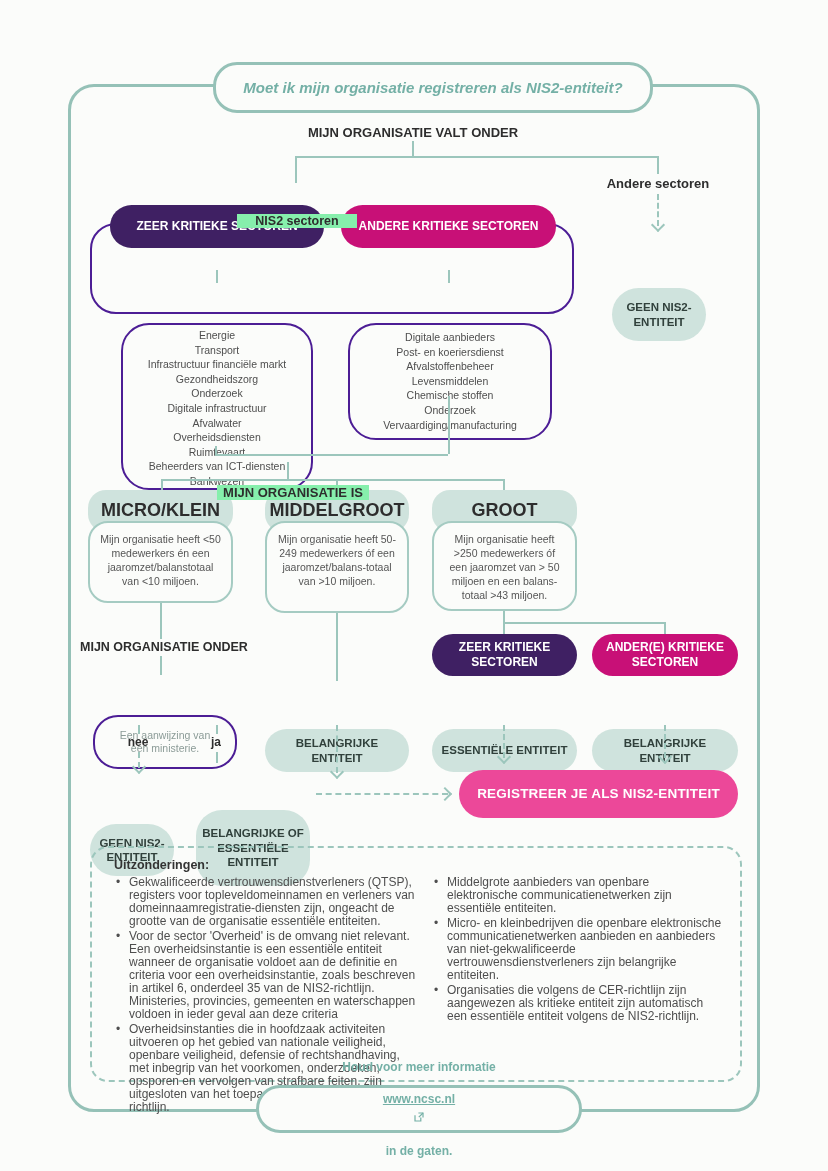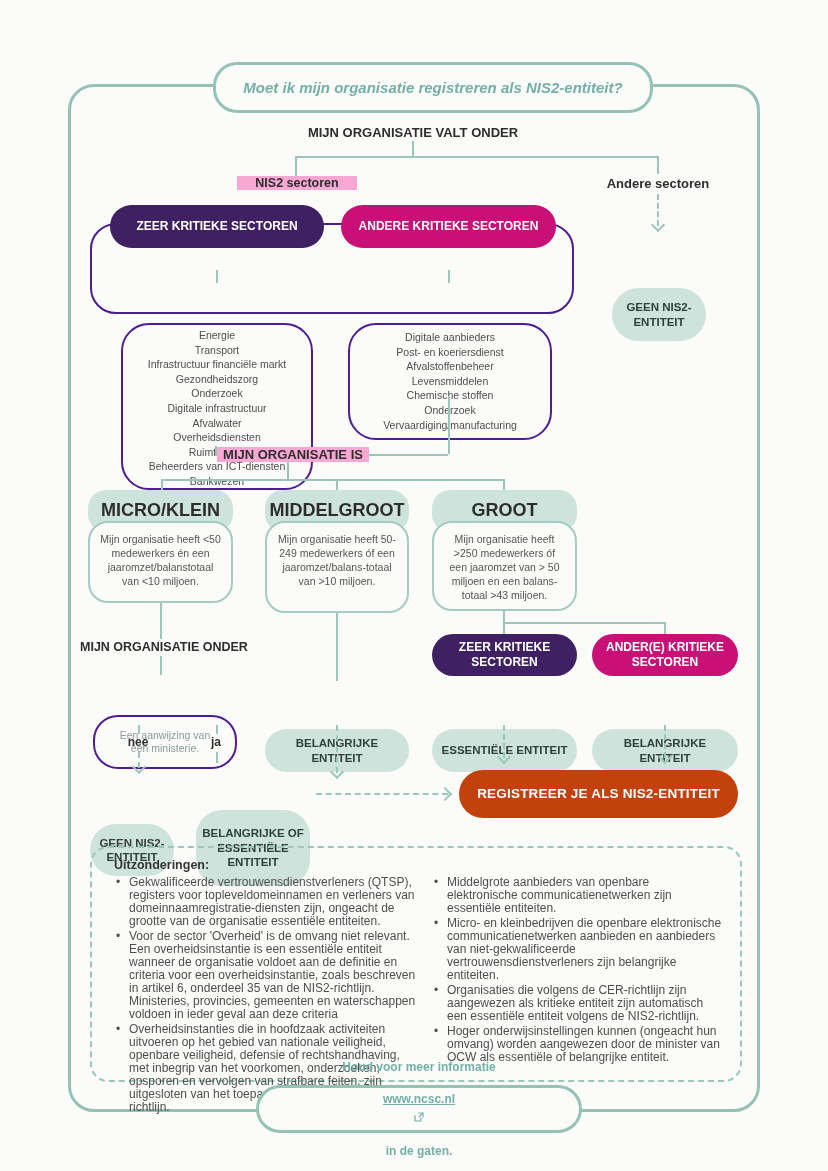--- a/index.html
+++ b/index.html
@@ -17,25 +17,25 @@
   .chev{position:absolute;width:8px;height:8px;border-right:2px solid #9cc6bc;border-bottom:2px solid #9cc6bc;}
   .chev.down{transform:rotate(45deg);}
   .chev.right{transform:rotate(-45deg);}
   
   .frame{position:absolute;border:3px solid #95c1b7;border-radius:26px;background:transparent;}
   .obox{position:absolute;border:2px solid #4c1d95;background:#fbfcfa;border-radius:28px;margin-top:40px;}
   .pill{position:absolute;display:flex;align-items:center;justify-content:center;text-align:center;font-weight:bold;line-height:1.25;}
   .pill.light{background:#cfe3dd;color:#30403b;font-size:11.5px;border-radius:28px;padding:2px 6px;box-sizing:border-box;margin-top:48px;}
   .pill.purple{background:#3f2063;color:#fff;font-size:12px;border-radius:22px;padding:2px 8px;box-sizing:border-box;}
   .pill.magenta{background:#c81077;color:#fff;font-size:12px;border-radius:22px;padding:2px 8px;box-sizing:border-box;}
-  .pill.bigteal{background:#c2410c;color:#fff;font-size:13.5px;letter-spacing:.2px;border-radius:24px;}
+  .pill.bigteal{background:#ec4899;color:#fff;font-size:13.5px;letter-spacing:.2px;border-radius:24px;}
   .sizehdr{position:absolute;background:#cfe3dd;border-radius:18px;display:flex;align-items:flex-start;justify-content:center;font-weight:bold;font-size:18px;color:#2d2d2d;padding-top:10px;box-sizing:border-box;}
   .descbox{position:absolute;border:2px solid #a5cbc2;background:#fbfcfa;border-radius:20px;font-size:10.5px;line-height:14px;color:#555;text-align:center;padding:9px 10px;box-sizing:border-box;}
   .hd{position:absolute;font-weight:bold;font-size:13px;color:#2d2d2d;text-align:center;white-space:nowrap;}
-  .hd.onln{background:#f9a8d4;z-index:2;padding:0 6px;}
+  .hd.onln{background:#86efac;z-index:2;padding:0 6px;margin-top:38px;}
   .lbl{position:absolute;font-weight:bold;font-size:12.5px;color:#2d2d2d;text-align:center;}
   .listtxt{font-size:10.5px;line-height:14.6px;color:#4e4e4e;text-align:center;}
   .titlepill{position:absolute;background:#fbfcfa;border:3px solid #95c1b7;border-radius:24px;display:flex;align-items:center;justify-content:center;z-index:3;}
   .titlepill .t{font-style:italic;font-weight:bold;font-size:15px;color:#74b0a6;}
   .uzbox{position:absolute;border:2px dashed #9cc6bc;border-radius:18px;}
   .uz{list-style:none;margin:0;padding:0;font-size:12px;line-height:13px;color:#4e4e4e;}
   .uz li{position:relative;padding-left:15px;margin-bottom:2px;}
   .uz li::before{content:"\2022";position:absolute;left:2px;top:0;color:#4e4e4e;}
   .footpill{position:absolute;background:#fbfcfa;border:3px solid #95c1b7;border-radius:24px;display:flex;align-items:center;justify-content:center;z-index:3;gap:2px;}
   .footpill .f{font-weight:bold;font-size:12px;color:#74b0a6;}
@@ -161,21 +161,20 @@
   <div style="position:absolute;left:22px;top:10px;font-weight:bold;font-size:12.5px;color:#333;">Uitzonderingen:</div>
   <ul class="uz" style="position:absolute;left:22px;top:28px;width:308px;">
     <li>Gekwalificeerde vertrouwensdienstverleners (QTSP), registers voor topleveldomeinnamen en verleners van domeinnaamregistratie-diensten zijn, ongeacht de grootte van de organisatie essentiële entiteiten.</li>
     <li>Voor de sector 'Overheid' is de omvang niet relevant. Een overheidsinstantie is een essentiële entiteit wanneer de organisatie voldoet aan de definitie en criteria voor een overheidsinstantie, zoals beschreven in artikel 6, onderdeel 35 van de NIS2-richtlijn. Ministeries, provincies, gemeenten en waterschappen voldoen in ieder geval aan deze criteria</li>
     <li>Overheidsinstanties die in hoofdzaak activiteiten uitvoeren op het gebied van nationale veiligheid, openbare veiligheid, defensie of rechtshandhaving, met inbegrip van het voorkomen, onderzoeken, opsporen en vervolgen van strafbare feiten, zijn uitgesloten van het toepassingsgebied van de NIS2-richtlijn.</li>
   </ul>
   <ul class="uz" style="position:absolute;left:340px;top:28px;width:290px;">
     <li>Middelgrote aanbieders van openbare elektronische communicatienetwerken zijn essentiële entiteiten.</li>
     <li>Micro- en kleinbedrijven die openbare elektronische communicatienetwerken aanbieden en aanbieders van niet-gekwalificeerde vertrouwensdienstverleners zijn belangrijke entiteiten.</li>
     <li>Organisaties die volgens de CER-richtlijn zijn aangewezen als kritieke entiteit zijn automatisch een essentiële entiteit volgens de NIS2-richtlijn.</li>
-    <li>Hoger onderwijsinstellingen kunnen (ongeacht hun omvang) worden aangewezen door de minister van OCW als essentiële of belangrijke entiteit.</li>
   </ul>
 </div>
 
 <div class="footpill" style="left:256px;top:1085px;width:320px;height:42px;flex-direction:column;">
   <span class="f">Houd voor meer informatie</span>
   <span class="f">&nbsp;</span>
   <span class="f link">www.ncsc.nl</span>
   <span class="extic">
     <svg width="10" height="10" viewBox="0 0 10 10">
       <path d="M1 3.2v5.8h5.8V5.6" fill="none" stroke="currentColor" stroke-width="1.2"></path>

